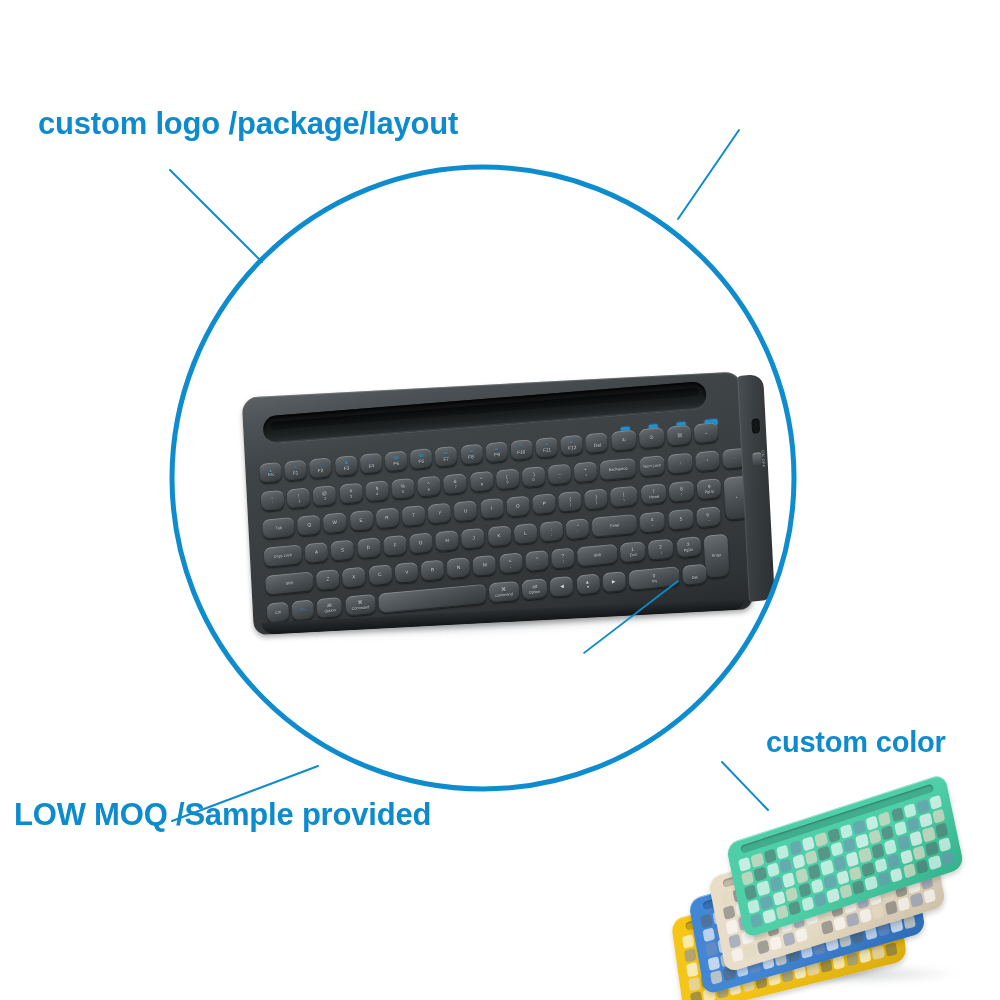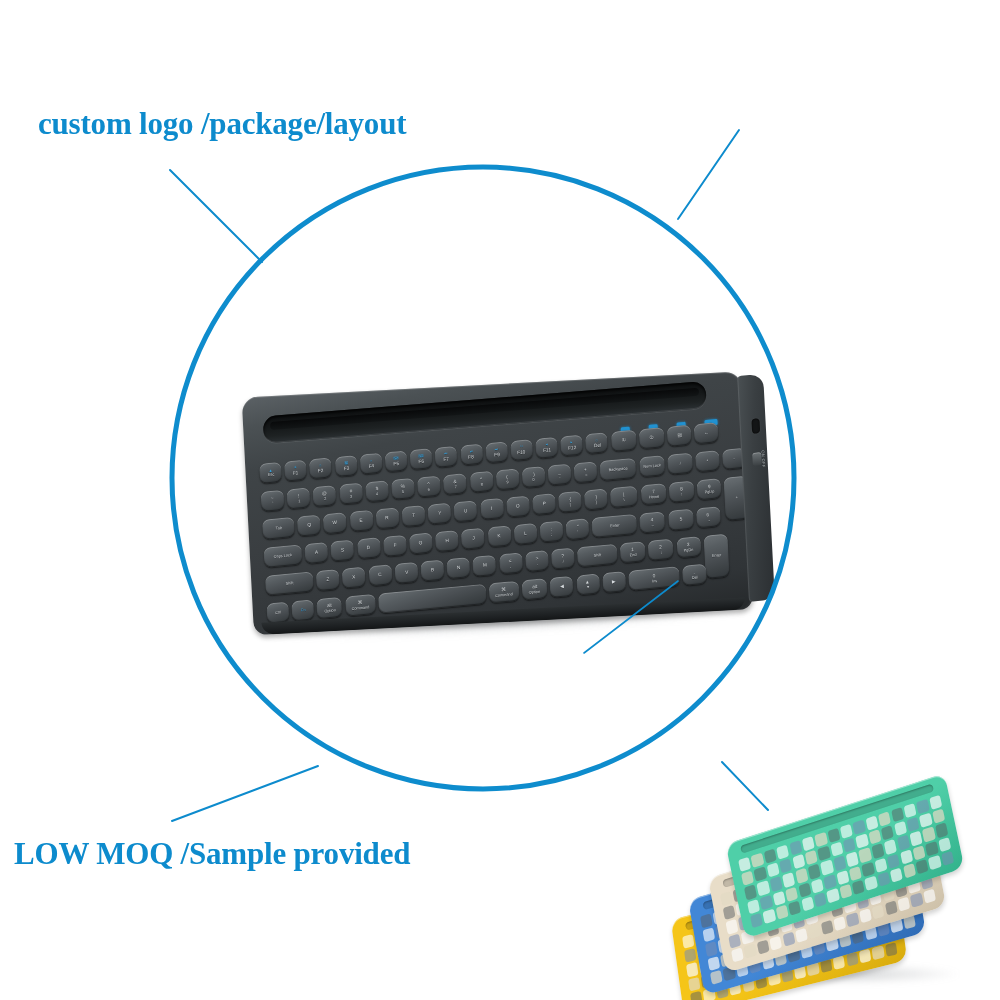--- a/index.html
+++ b/index.html
@@ -15,30 +15,30 @@
     position: relative;
     width: 1000px;
     height: 1000px;
     background: #ffffff;
     overflow: hidden;
   }
 
   
   .callout {
     position: absolute;
-    font-family: Liberation Serif, serif;
+    font-family: Liberation Sans, sans-serif;
     font-weight: bold;
     color: #0d8bcd;
     white-space: nowrap;
     letter-spacing: -0.2px;
     line-height: 1;
   }
   #label-custom-logo { left: 38px;  top: 108px; font-size: 31px; }
   #label-ce-rohs     { left: 740px; top: 104px; font-size: 30px; }
-  #label-low-moq     { left: 14px;  top: 838px; font-size: 31px; }
+  #label-low-moq     { left: 14px;  top: 799px; font-size: 31px; }
   #label-custom-color{ left: 766px; top: 728px; font-size: 29px; }
 
   
   #overlay {
     position: absolute;
     left: 0; top: 0;
     width: 1000px; height: 1000px;
     pointer-events: none;
   }
 
@@ -1180,14 +1180,15 @@
         <line x1="722" y1="762" x2="768" y2="810" stroke="#0d8bcd" stroke-width="2" stroke-linecap="round"></line>
         <line x1="584" y1="653" x2="678" y2="581" stroke="#0d8bcd" stroke-width="1.6" stroke-linecap="round"></line>
       </g>
   </svg>
 
   <div class="callout" id="label-custom-logo">custom logo /package/layout</div>
 
 
   <div class="callout" id="label-low-moq">LOW MOQ /Sample provided</div>
 
+  <div class="callout" id="label-custom-color">custom color</div>
 
 </div>
 
 </body></html>

